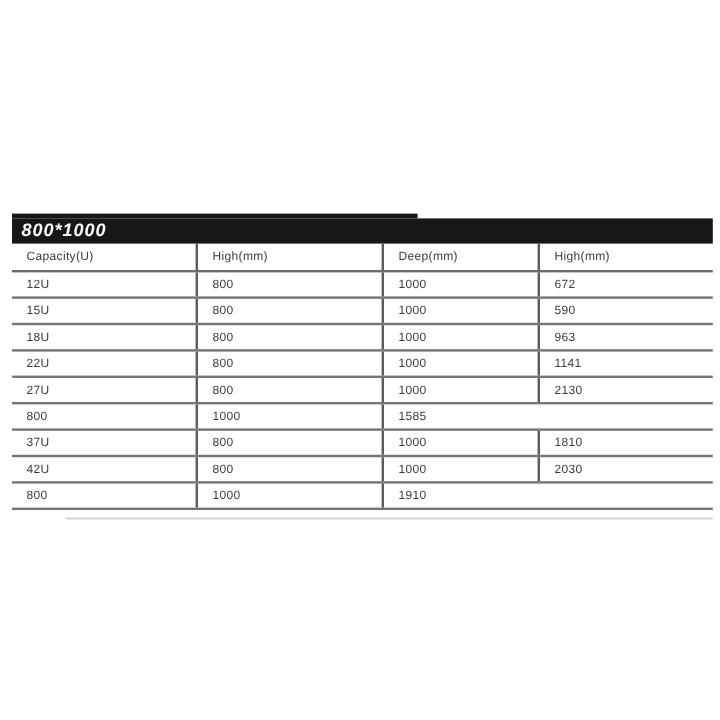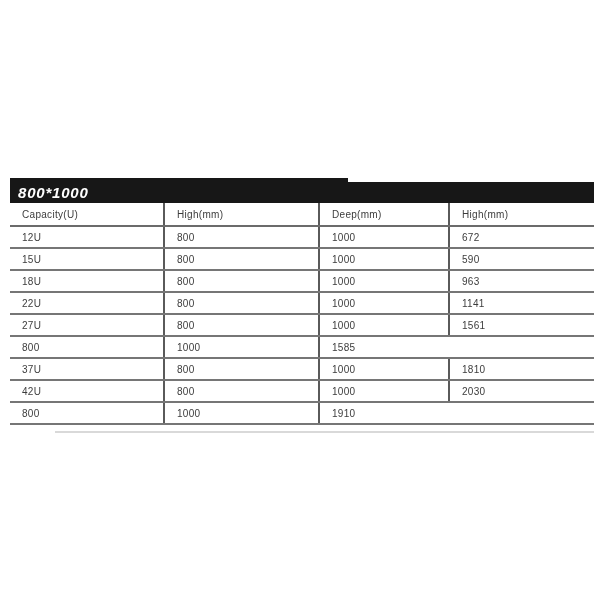--- a/index.html
+++ b/index.html
@@ -102,21 +102,21 @@
       <div class="row">
         <div class="cell">22U</div>
         <div class="cell">800</div>
         <div class="cell">1000</div>
         <div class="cell">1141</div>
       </div>
       <div class="row">
         <div class="cell">27U</div>
         <div class="cell">800</div>
         <div class="cell">1000</div>
-        <div class="cell">1561</div>
+        <div class="cell">2130</div>
       </div>
       <div class="row">
         <div class="cell">800</div>
         <div class="cell">1000</div>
         <div class="cell">1585</div>
       </div>
       <div class="row">
         <div class="cell">37U</div>
         <div class="cell">800</div>
         <div class="cell">1000</div>

